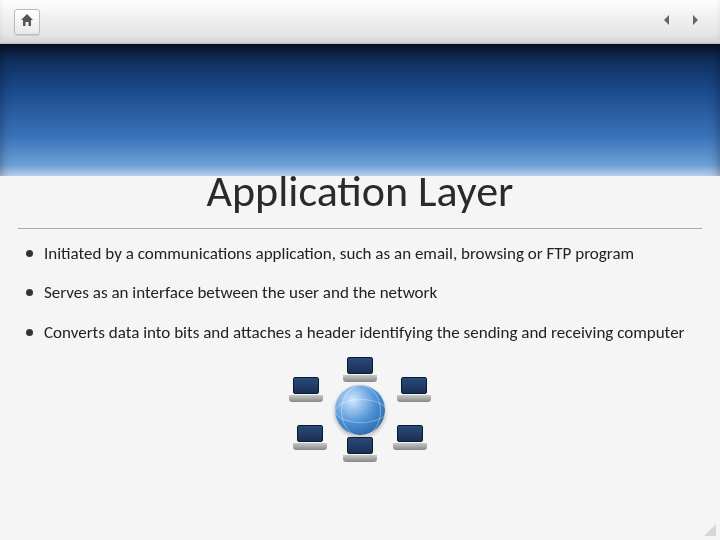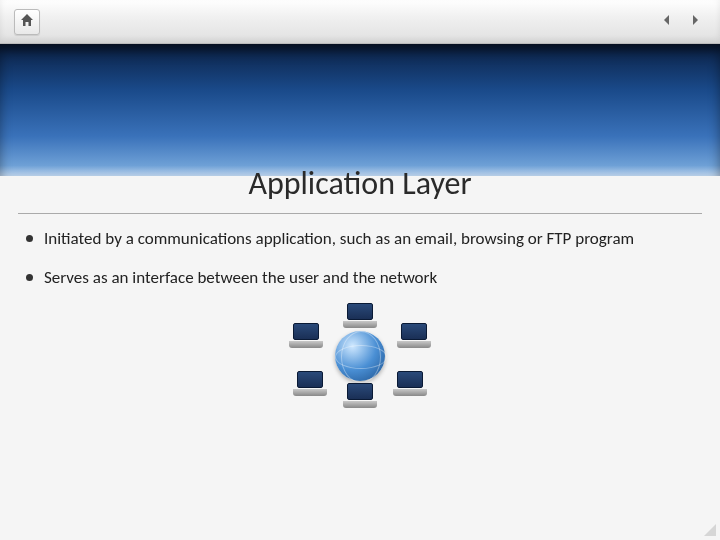--- a/index.html
+++ b/index.html
@@ -47,21 +47,21 @@
     background: linear-gradient(to bottom, #0a1a35 0%, #0e2a55 8%, #1a4a8a 35%, #3a72ba 70%, #6ea0d6 92%, #bcd3ec 100%);
     position: relative;
     box-shadow: inset 0 8px 12px rgba(0,0,0,0.4);
   }
   .title-row {
     position: relative;
     margin-top: -12px;
     text-align: center;
   }
   .title {
-    font-size: 32px;
+    font-size: 44px;
     color: #2a2a2a;
     font-weight: 400;
     display: inline-block;
     padding: 0 8px;
   }
   .rule {
     height: 1px;
     background: #aaa;
     margin: 10px 18px 0 18px;
   }
@@ -184,20 +184,21 @@
 
 <div class="title-row">
   <h1 class="title">Application Layer</h1>
 </div>
 <div class="rule"></div>
 
 <div class="content">
   <ul class="bullets">
     <li>Initiated by a communications application, such as an email, browsing or FTP program</li>
     <li>Serves as an interface between the user and the network</li>
+    <li>Converts data into bits and attaches a header identifying the sending and receiving computer</li>
   </ul>
   <div class="illustration">
     <div class="net-diagram">
       <div class="globe"></div>
       <div class="laptop l1">
           <div class="screen"></div>
           <div class="base"></div>
         </div>
       <div class="laptop l2">
           <div class="screen"></div>

